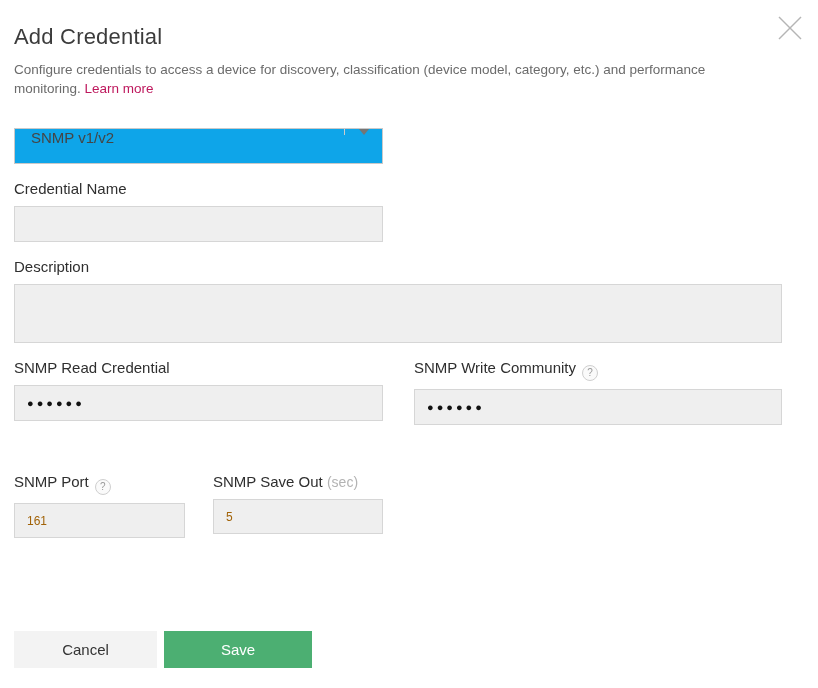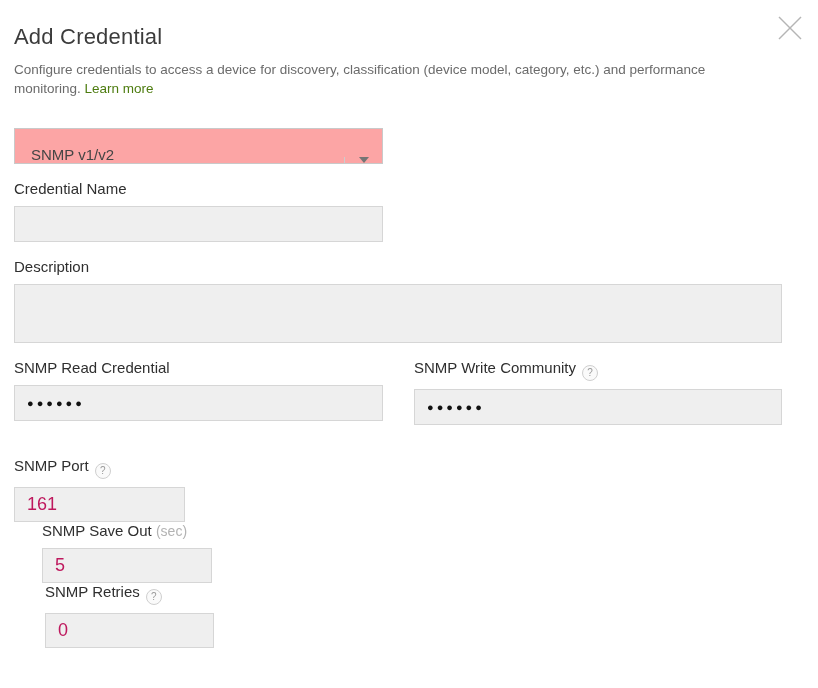--- a/index.html
+++ b/index.html
@@ -18,36 +18,36 @@
     font-size: 22px; line-height: 26px;
     font-weight: 500; color: #3c3c3c;
     letter-spacing: 0.2px;
   }
   .dialog-subtitle {
     margin: 10px 0 0 0;
     max-width: 732px;
     font-size: 13.5px; line-height: 19px;
     color: #6b6b6b;
   }
-  .learn-more { color: #4d7c0f; text-decoration: none; cursor: pointer; }
+  .learn-more { color: #be185d; text-decoration: none; cursor: pointer; }
 
   .close-btn {
     position: absolute; top: 12px; right: 12px;
     width: 32px; height: 32px;
     background: none; border: none; padding: 0; cursor: pointer;
     display: flex; align-items: center; justify-content: center;
   }
 
   
   .select {
     margin-top: 30px;
     width: 369px; height: 36px;
-    background: #fca5a5;
+    background: #0ea5e9;
     border: 1px solid #c9c9c9;
-    display: flex; align-items: flex-end;
+    display: flex; align-items: flex-start;
     cursor: pointer;
   }
   .select-value {
     flex: 1; display: flex; align-items: center;
     padding-left: 16px;
     font-size: 15px; color: #454545;
   }
   .select-arrow-box {
     width: 38px; border-left: 1px solid #cccccc;
     display: flex; align-items: center; justify-content: center;
@@ -58,41 +58,41 @@
     border-right: 5px solid transparent;
     border-top: 6px solid #757575;
   }
 
   .field-label {
     display: block;
     font-size: 15px; line-height: 18px;
     color: #2f2f2f;
   }
   .mt-28 { margin-top: 16px; }
-  .mt-32 { margin-top: 32px; flex-direction: column; }
+  .mt-32 { margin-top: 48px; }
 
   .unit { color: #b3b3b3; font-size: 14px; }
 
   .help-icon {
     display: inline-flex; align-items: center; justify-content: center;
     width: 16px; height: 16px;
     margin-left: 6px; vertical-align: -3px;
     border: 1px solid #cfcfcf; border-radius: 50%;
     background: #fafafa;
     font-size: 10px; color: #999;
     cursor: pointer;
   }
 
   .text-input, .text-area {
     display: block;
     margin-top: 8px;
     background: #efefef;
     border: 1px solid #d6d6d6;
     font-family: "Liberation Sans", sans-serif;
-    font-size: 18px; color: #be185d;
+    font-size: 12px; color: #a16207;
     padding: 0 12px;
     outline: none;
   }
   .text-input { height: 36px; width: 369px; }
   .text-area { width: 768px; height: 59px; resize: none; padding-top: 8px; }
 
   .masked { font-size: 11px; letter-spacing: 3px; font-weight: bold; color: #111; }
 
   .row { display: flex; }
   .col-read { width: 369px; }
@@ -161,24 +161,20 @@
 
   <div class="row mt-32">
     <div class="col-port">
       <label class="field-label"><span>SNMP Port</span><span class="help-icon">?</span></label>
       <input class="text-input" type="text" value="161" style="">
     </div>
     <div class="col-timeout">
       <label class="field-label"><span>SNMP Save Out</span> <span class="unit">(sec)</span></label>
       <input class="text-input" type="text" value="5" style="">
     </div>
-    <div class="col-retries">
-      <label class="field-label"><span>SNMP Retries</span><span class="help-icon">?</span></label>
-      <input class="text-input" type="text" value="0" style="">
-    </div>
   </div>
 
   <div class="footer">
     <button class="btn btn-cancel">Cancel</button>
     <button class="btn btn-save">Save</button>
   </div>
 
 </div>
 
 </body></html>

